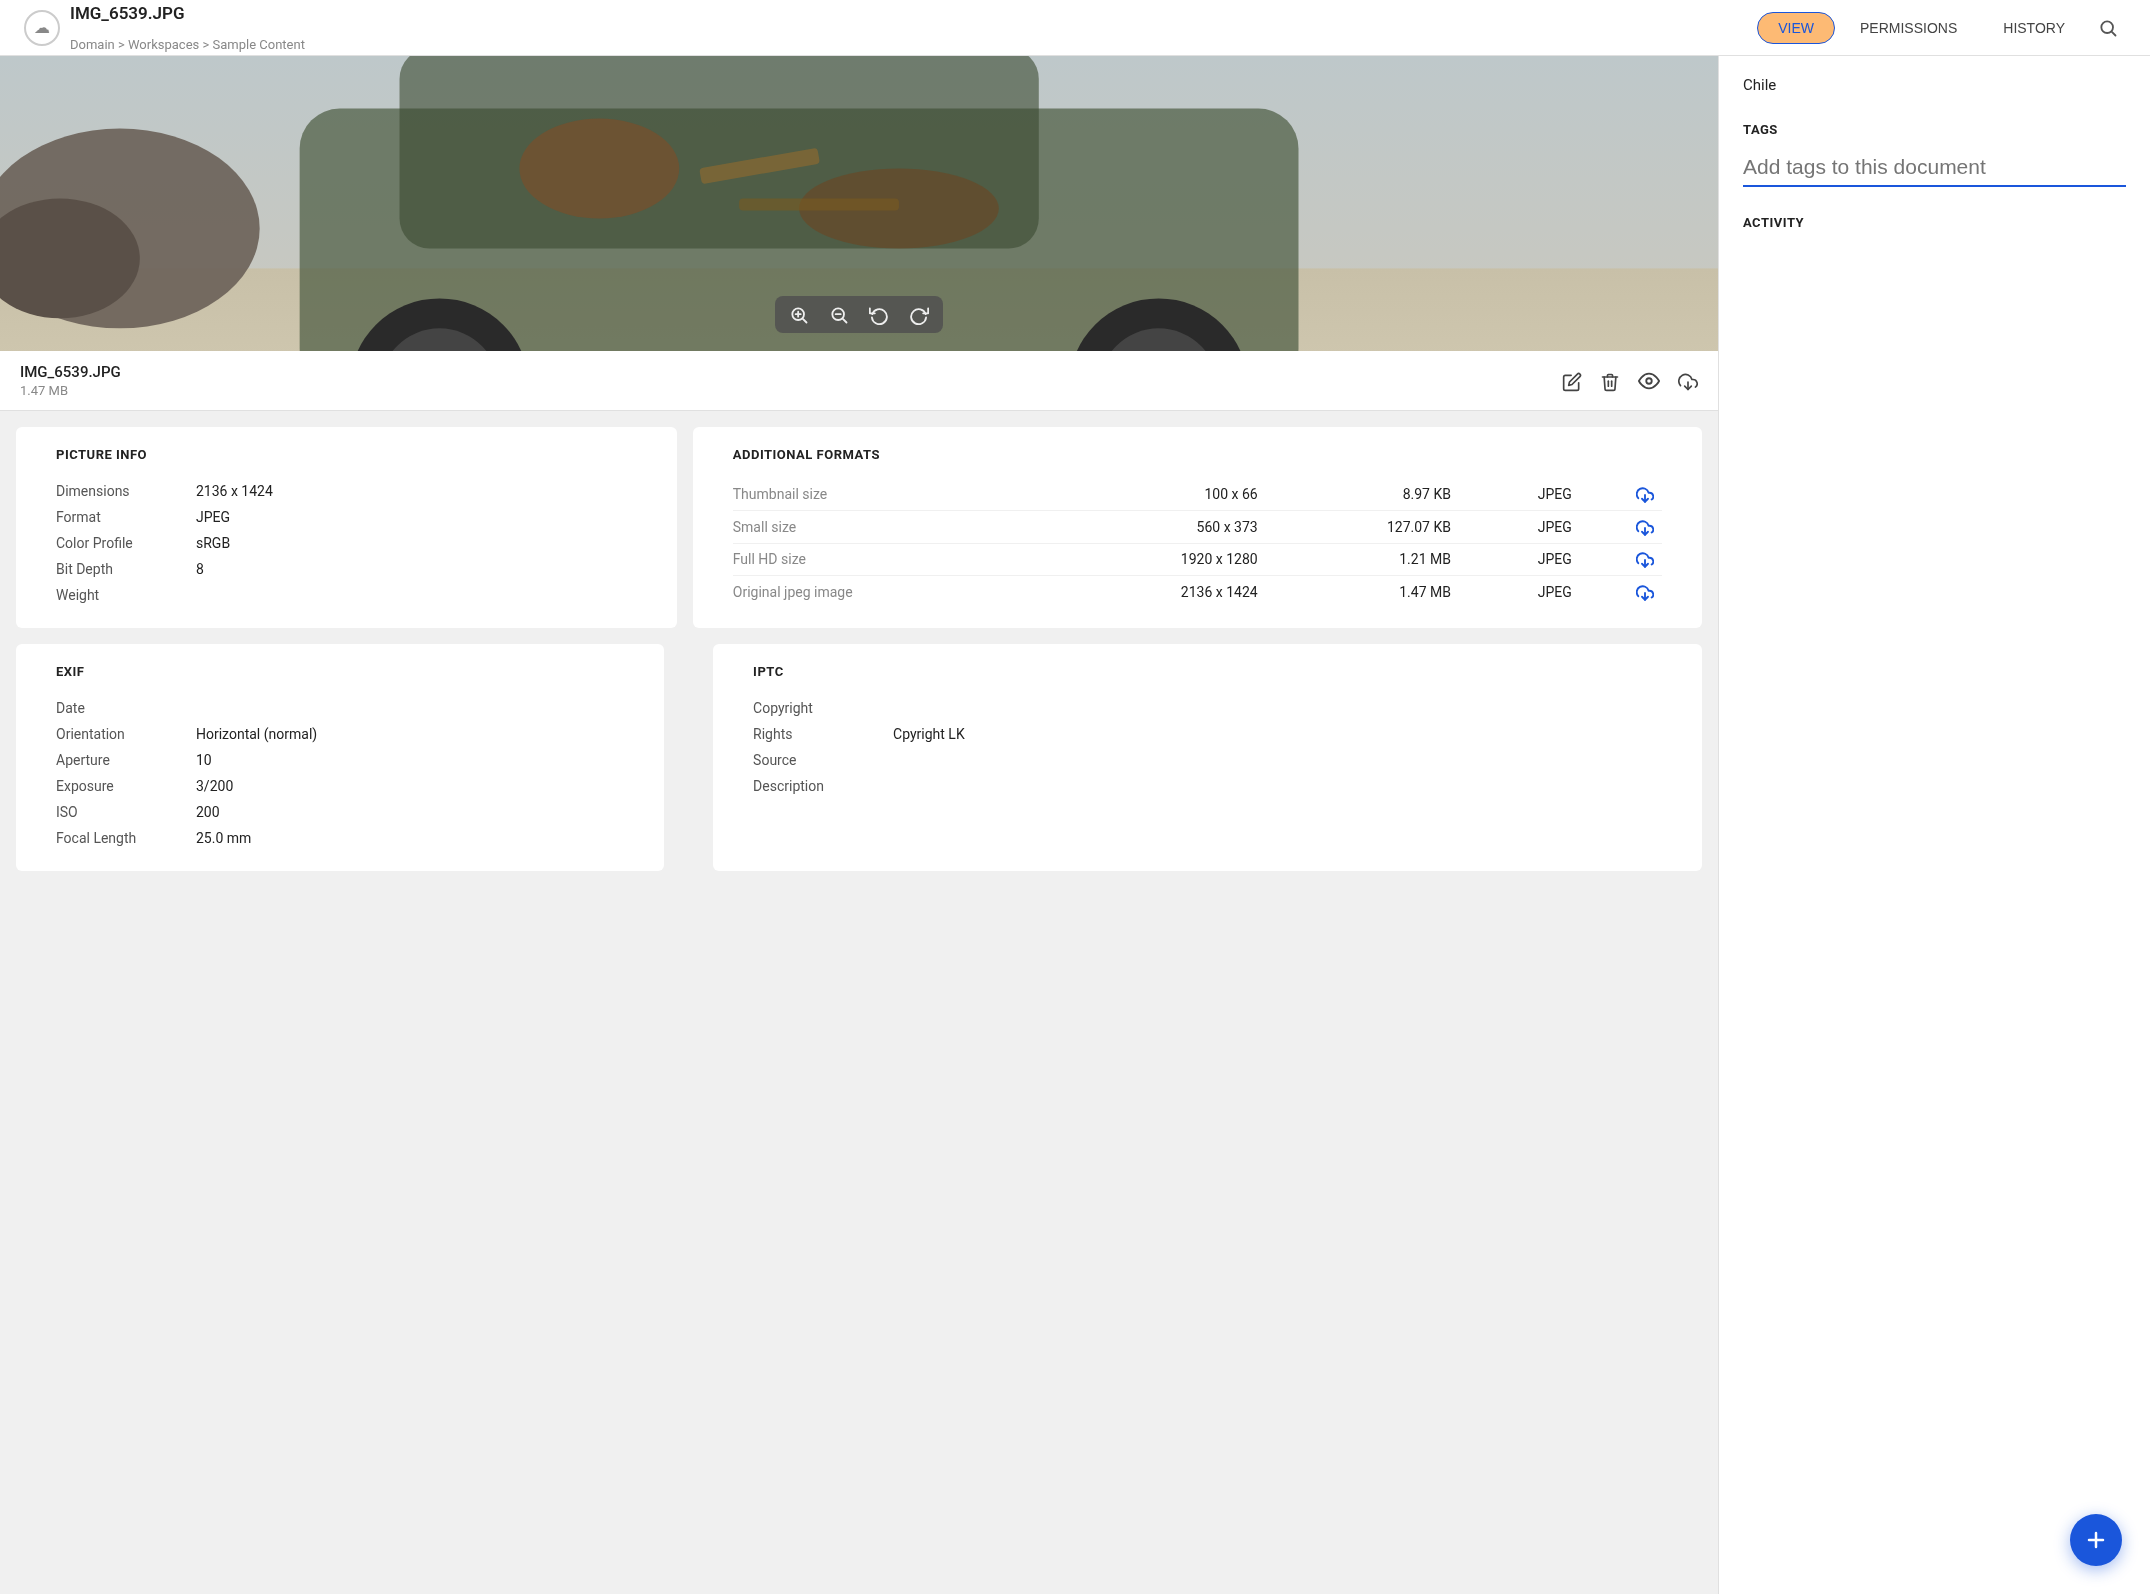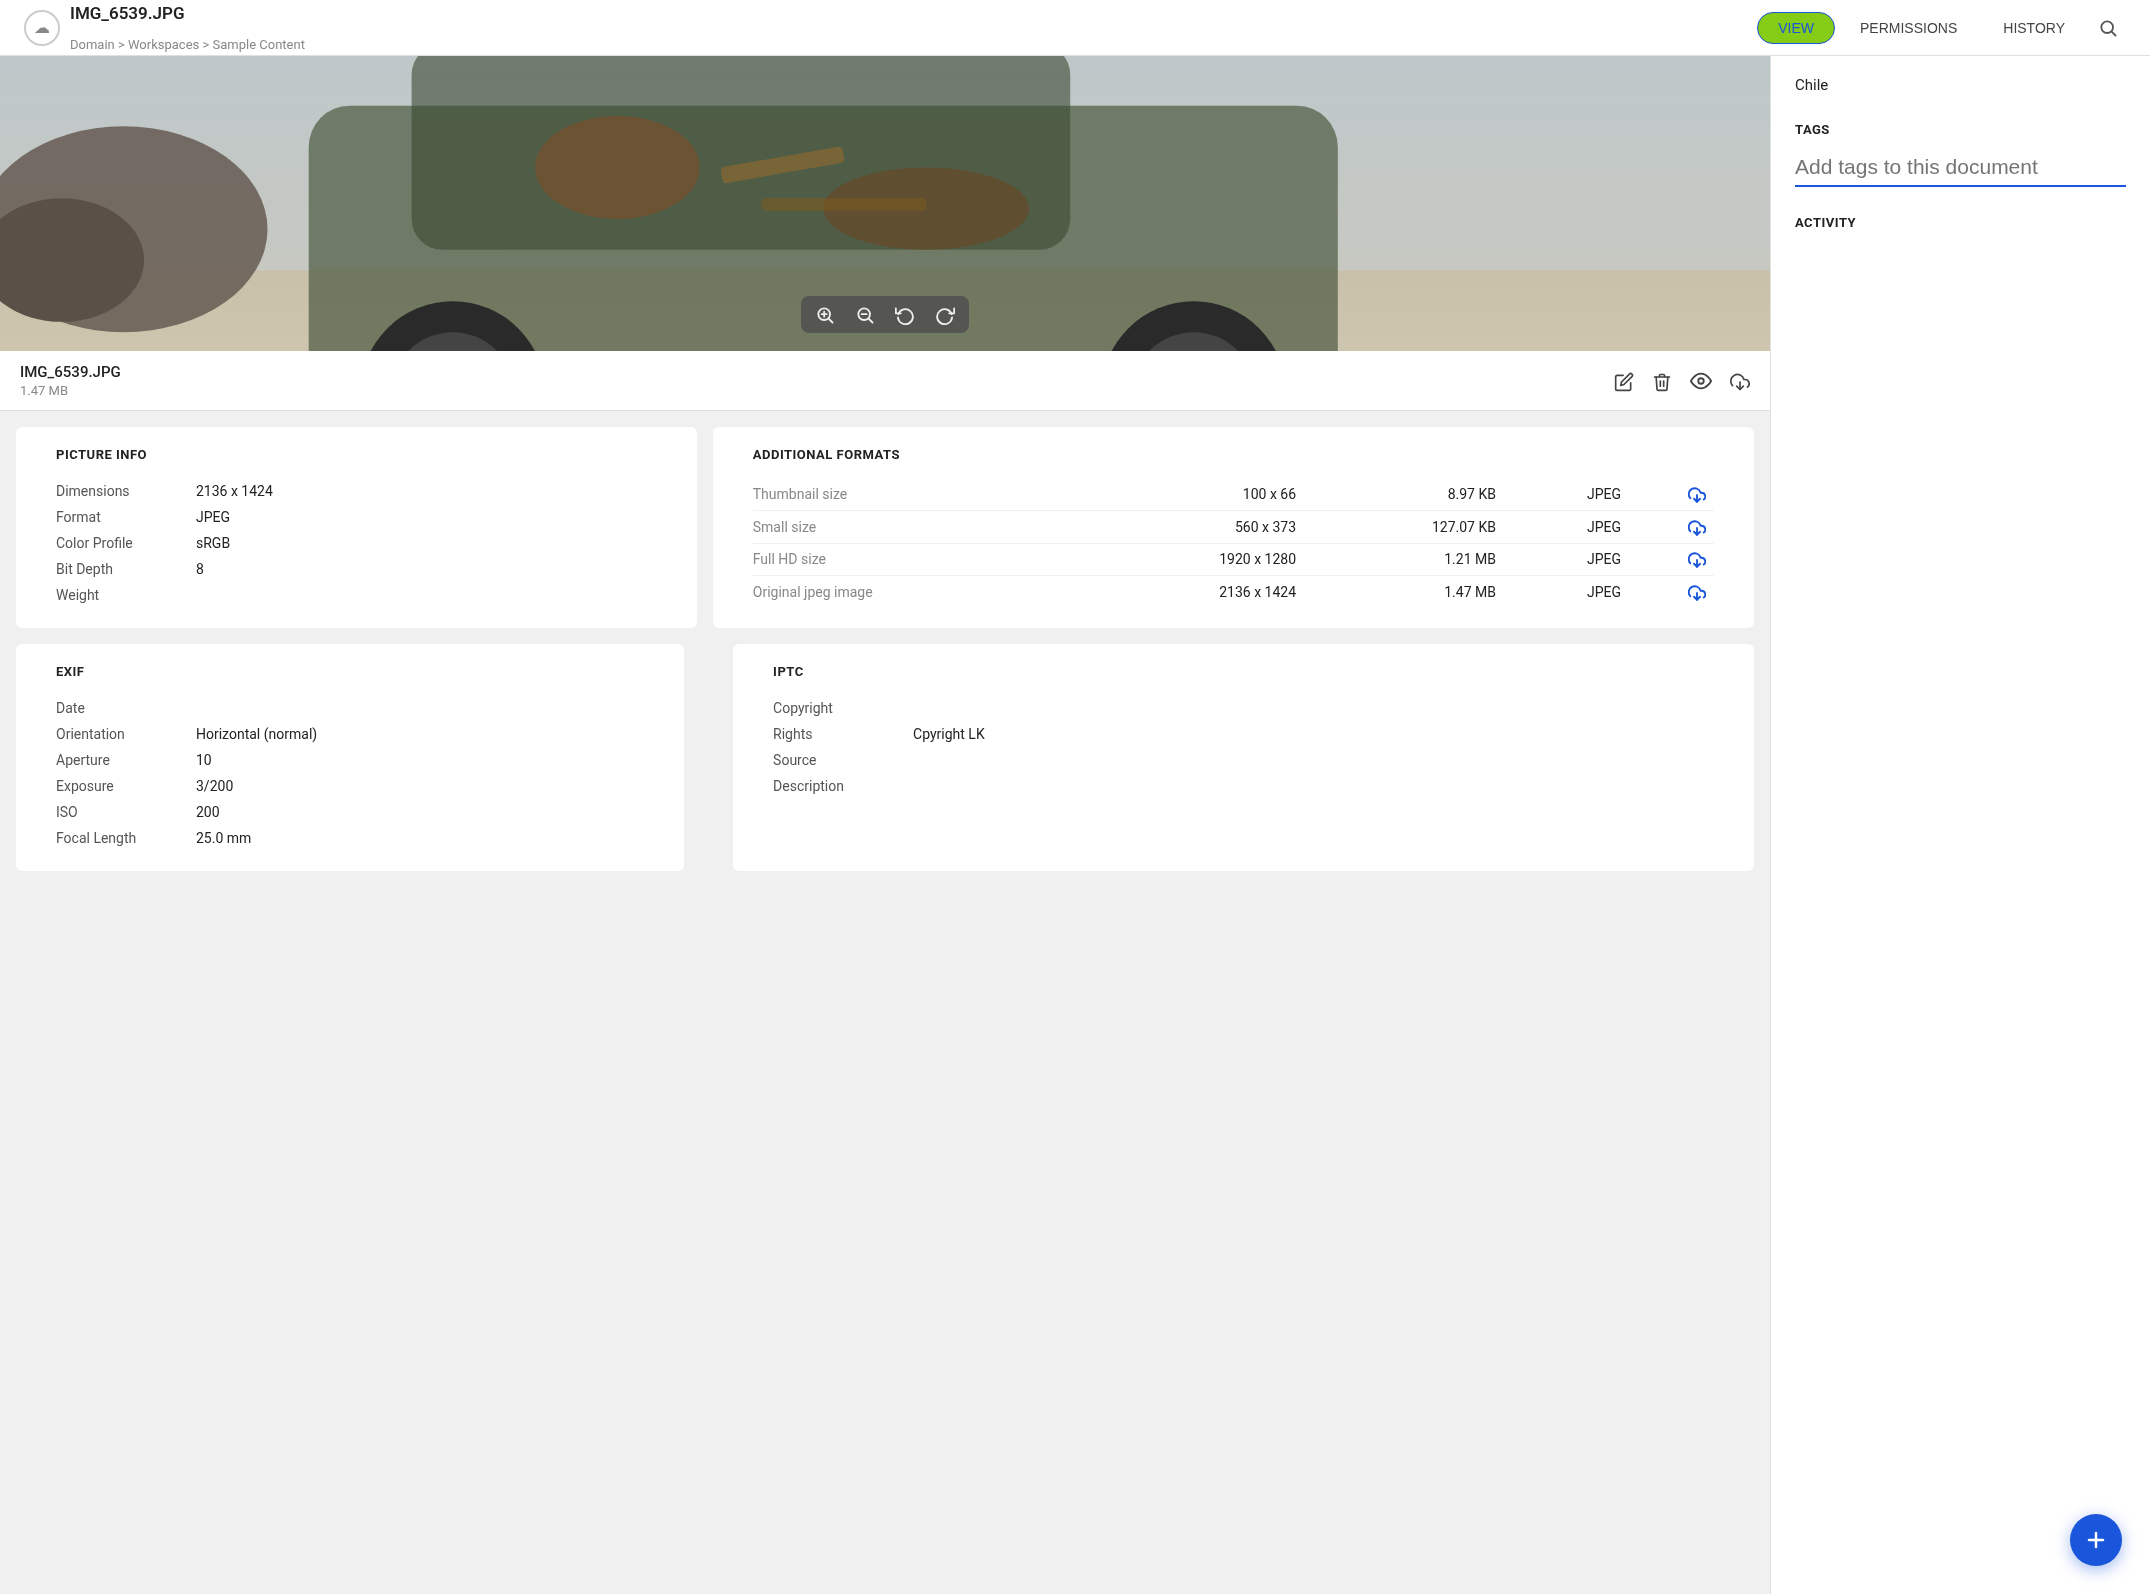--- a/index.html
+++ b/index.html
@@ -12,21 +12,21 @@
     }
     .header-logo { display: flex; align-items: center; gap: 10px; flex: 1; }
     .logo-icon { width: 36px; height: 36px; border-radius: 50%; border: 2px solid #ccc; display: flex; align-items: center; justify-content: center; color: #888; font-size: 16px; }
     .header-title { font-size: 17px; font-weight: 600; color: #222; }
     .breadcrumb { font-size: 13px; color: #888; margin-top: 14px; }
     .header-nav { display: flex; align-items: center; gap: 4px; }
     .nav-btn {
       padding: 7px 20px; border-radius: 20px; font-size: 14px; font-weight: 500;
       cursor: pointer; border: 1.5px solid transparent; background: transparent; color: #444;
     }
-    .nav-btn.active { border-color: #1a56db; color: #1a56db; background: #84cc16; }
+    .nav-btn.active { border-color: #1a56db; color: #1a56db; background: #fdba74; }
     .search-icon-btn { background: none; border: none; cursor: pointer; padding: 8px; color: #555; font-size: 18px; }
 
     
     .main-layout { display: flex; flex: 1; overflow: hidden; }
 
     
     .left-panel { flex: 1; overflow-y: auto; display: flex; flex-direction: column; }
 
     
     .image-container { background: #555; position: relative; width: 100%; height: 295px; overflow: hidden; flex-shrink: 0; }
@@ -69,21 +69,21 @@
     .formats-table tr:not(:last-child) td { border-bottom: 1px solid #f0f0f0; }
 
     
     .iptc-table { width: 100%; border-collapse: collapse; }
     .iptc-table tr td { padding: 5px 0; font-size: 14px; }
     .iptc-table tr td:first-child { color: #555; width: 140px; }
     .iptc-table tr td:last-child { color: #222; }
 
     
     .right-panel {
-      width: 380px; background: #fff; border-left: 1px solid #e0e0e0;
+      width: 432px; background: #fff; border-left: 1px solid #e0e0e0;
       overflow-y: auto; flex-shrink: 0; padding: 20px 24px;
     }
     .right-section { margin-bottom: 28px; }
     .right-section-title { font-size: 13px; font-weight: 700; color: #222; text-transform: uppercase; letter-spacing: 0.5px; margin-bottom: 12px; }
     .tags-input {
       width: 100%; border: none; border-bottom: 2px solid #1a56db;
       font-size: 21px; color: #701a75; padding: 6px 0; outline: none; background: transparent;
     }
     .location-text { font-size: 15px; color: #222; margin-bottom: 8px; }
 

